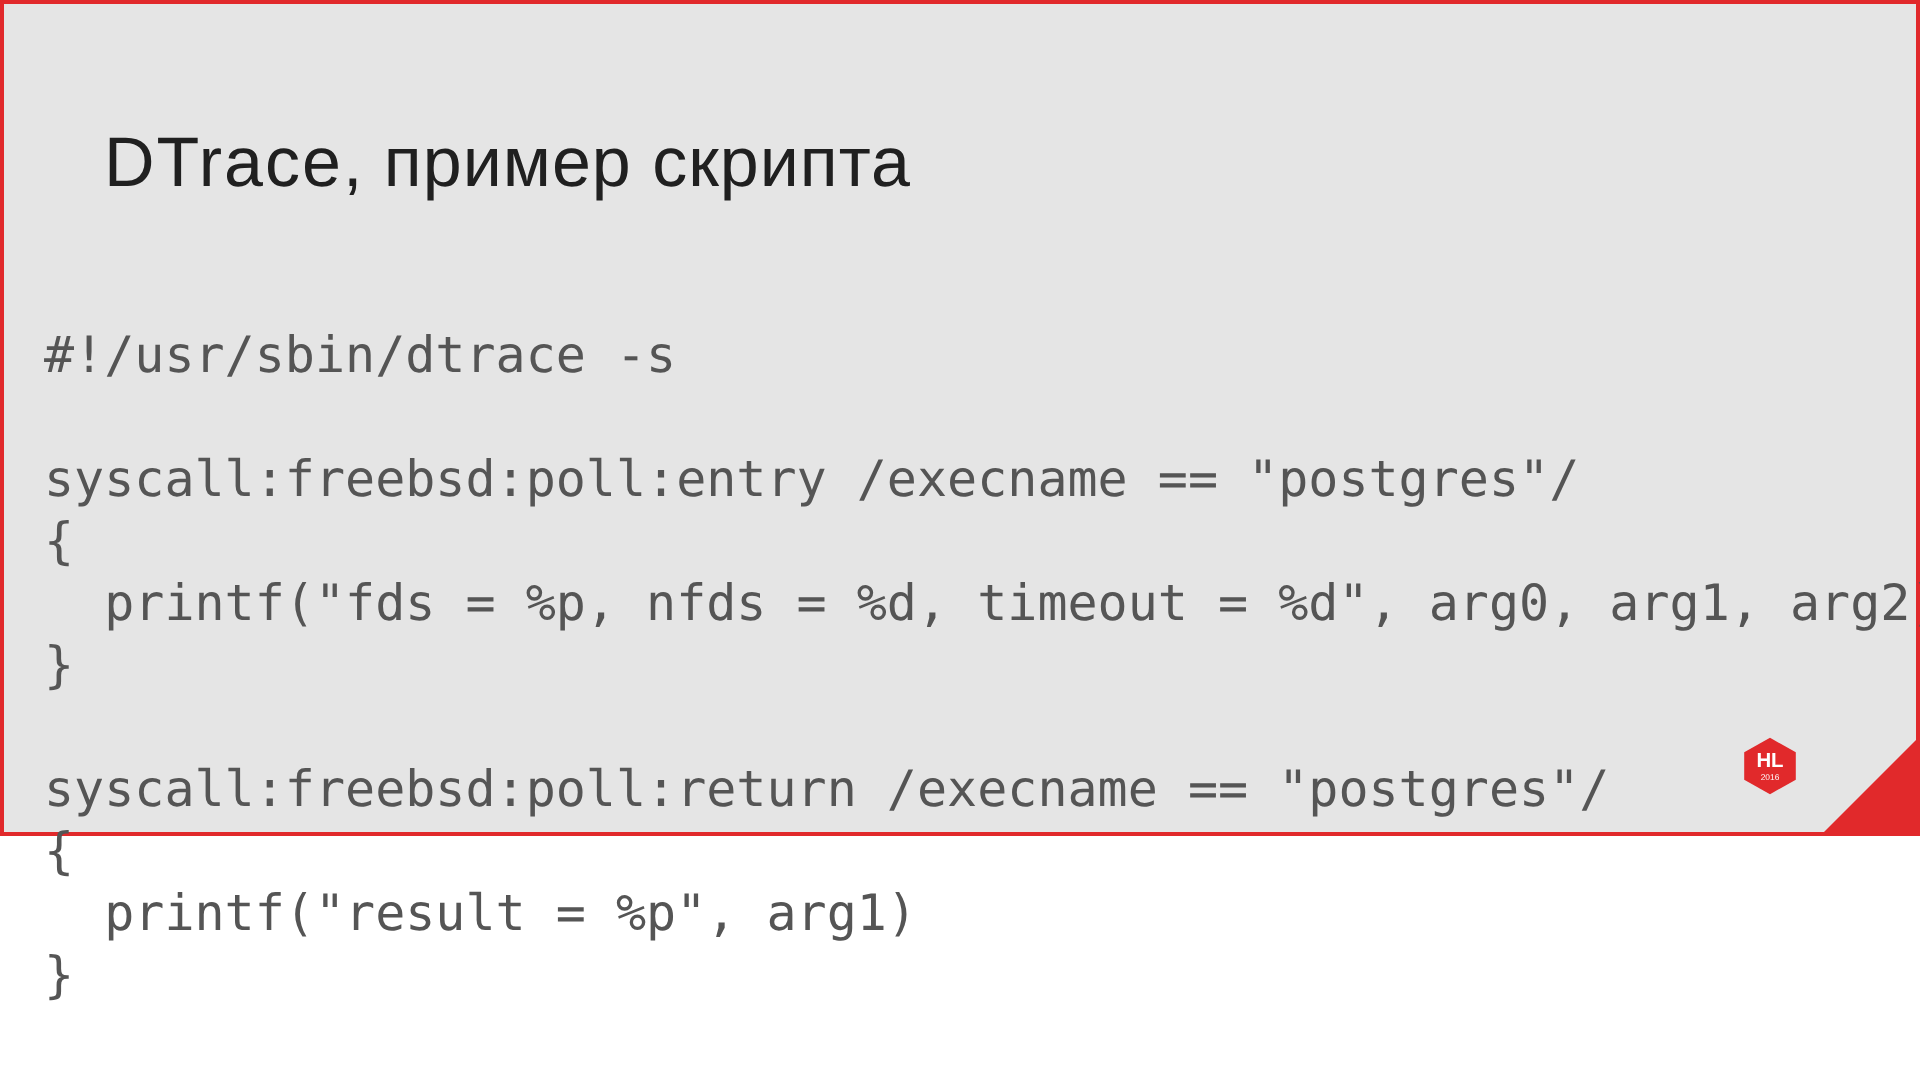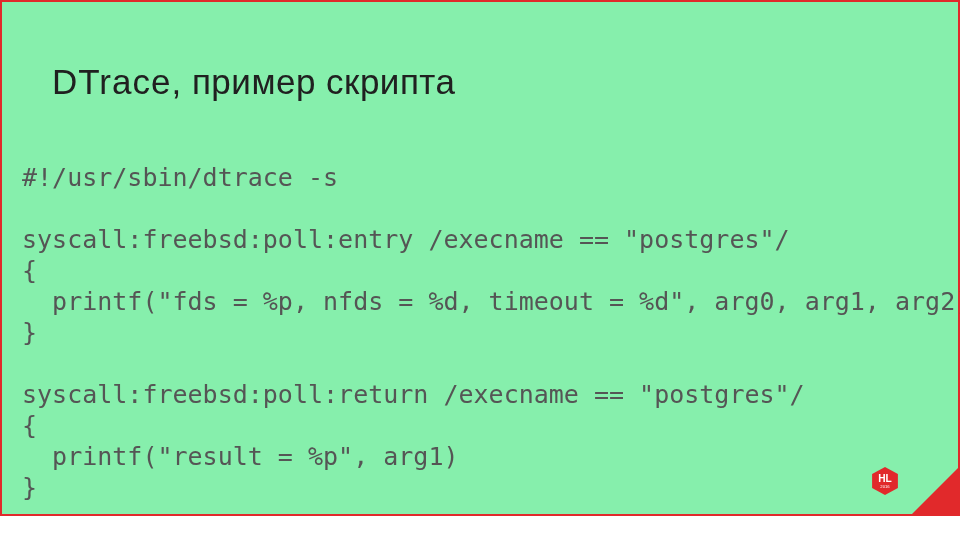--- a/index.html
+++ b/index.html
@@ -8,23 +8,23 @@
     width: 960px;
     height: 540px;
     background: #ffffff;
     font-family: Arial, "Helvetica Neue", Helvetica, sans-serif;
     overflow: hidden;
   }
   .slide {
     position: relative;
     box-sizing: border-box;
     width: 960px;
-    height: 516px;
+    height: 418px;
     border: 2px solid #e1292b;
-    background: #86efac;
+    background: #e5e5e5;
   }
   .title {
     position: absolute;
     left: 50px;
     top: 60px;
     font-size: 35px;
     font-weight: 400;
     color: #202020;
     letter-spacing: 0.5px;
   }

